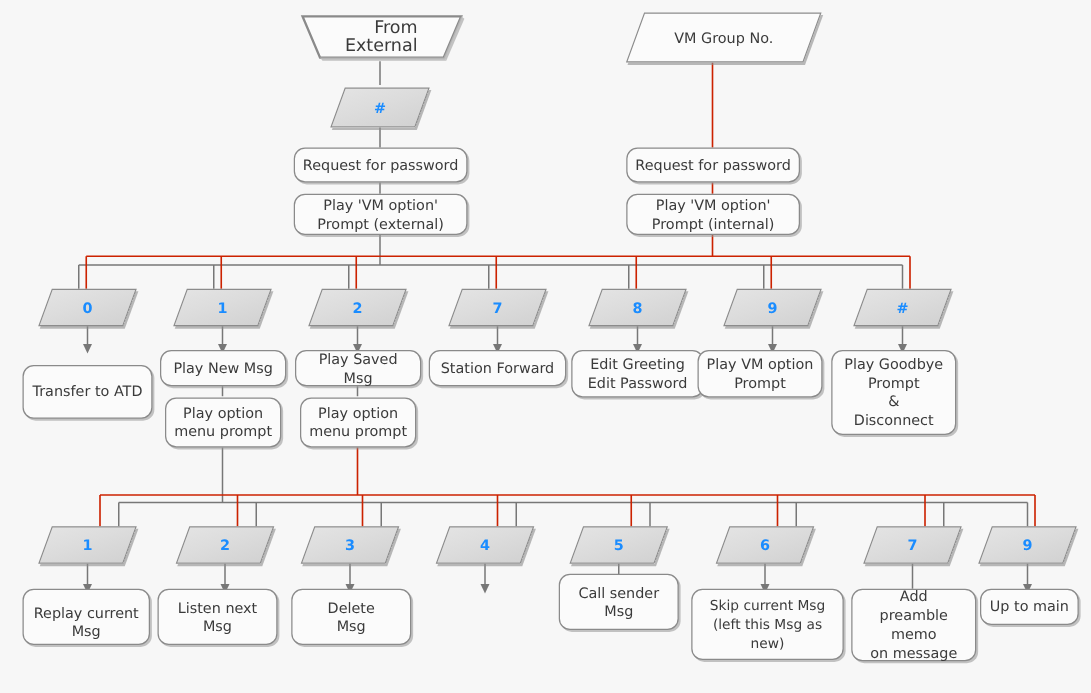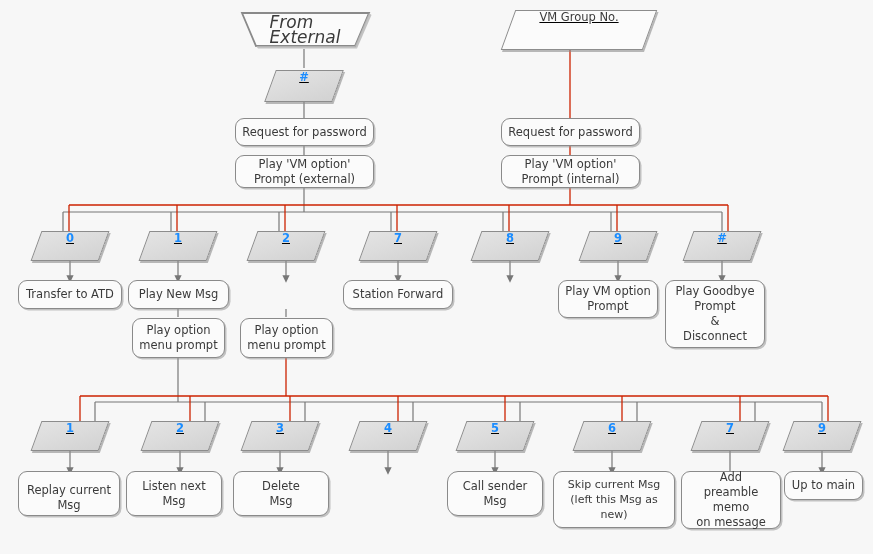--- a/index.html
+++ b/index.html
@@ -26,21 +26,21 @@
     text-align:center;
     color:#3a3a3a;
     font-size:11.5px;
     line-height:15px;
     padding:2px 6px;
     white-space:pre-line;
   }
 
   
   .para{
-    display:flex;align-items:flex-start;justify-content:center;text-decoration:underline;
+    display:flex;align-items:center;justify-content:center;
   }
   .para .skewbg{
     position:absolute;left:0;top:0;right:0;bottom:0;
     background:linear-gradient(160deg,#e3e3e3 0%,#dcdcdc 45%,#d2d2d2 100%);
     border:1.5px solid #8c8c8c;
     transform:skewX(-20deg);
     box-shadow:2px 2px 0 rgba(140,140,140,.6);
     box-sizing:border-box;
   }
   .para .lbl{
@@ -57,24 +57,23 @@
   .parawhite .lbl{color:#3a3a3a;font-weight:normal;font-size:11.5px;}
 
   
   .trap{position:absolute;}
   .trap .tshape{
     position:absolute;left:0;top:0;width:100%;height:100%;
   }
   .trap .tlbl{
     position:absolute;left:0;top:0;width:100%;height:100%;
     display:flex;align-items:center;justify-content:center;
-    text-align:left;color:#3a3a3a;font-size:17px;line-height:15px;
+    text-align:right;color:#3a3a3a;font-size:14px;line-height:15px;
     white-space:pre-line;
     z-index:2;
-    font-style:italic;
   }
 
   .small{font-size:11px;}
 </style>
 </head>
 <body>
 
 <div id="stage">
 
   <svg id="wires" viewBox="0 0 873 554" width="873" height="554">
@@ -226,28 +225,35 @@
   </div>
   <div class="node para" style="left:584px;top:231px;width:68px;height:30px;position:absolute;">
     <div class="skewbg"></div>
     <div class="lbl">9</div>
   </div>
   <div class="node para" style="left:688px;top:231px;width:68px;height:30px;position:absolute;">
     <div class="skewbg"></div>
     <div class="lbl">#</div>
   </div>
 
-  <div class="node rbox" style="left:18px;top:280px;width:104px;height:29px;">
+  <div class="node rbox" style="left:18px;top:292px;width:104px;height:43px;">
     <span>Transfer to ATD</span>
   </div>
   <div class="node rbox" style="left:128px;top:280px;width:101px;height:29px;">
     <span>Play New Msg</span>
   </div>
+  <div class="node rbox" style="left:236px;top:280px;width:101px;height:29px;">
+    <span>Play Saved Msg</span>
+  </div>
   <div class="node rbox" style="left:343px;top:280px;width:110px;height:29px;">
     <span>Station Forward</span>
+  </div>
+  <div class="node rbox" style="left:457px;top:280px;width:106px;height:38px;">
+    <span>Edit Greeting
+Edit Password</span>
   </div>
   <div class="node rbox" style="left:558px;top:280px;width:100px;height:38px;">
     <span>Play VM option
 Prompt</span>
   </div>
   <div class="node rbox" style="left:665px;top:280px;width:100px;height:68px;">
     <span>Play Goodbye
 Prompt
 &amp;
 Disconnect</span>
@@ -300,21 +306,21 @@
 Msg</span>
   </div>
   <div class="node rbox" style="left:126px;top:471px;width:96px;height:45px;">
     <span>Listen next
 Msg</span>
   </div>
   <div class="node rbox" style="left:233px;top:471px;width:96px;height:45px;align-items:center;">
     <span>Delete
 Msg</span>
   </div>
-  <div class="node rbox" style="left:447px;top:471px;width:96px;height:45px;border-radius:11px;">
+  <div class="node rbox" style="left:447px;top:459px;width:96px;height:45px;">
     <span>Call sender
 Msg</span>
   </div>
   <div class="node rbox small" style="left:553px;top:471px;width:122px;height:57px;">
     <span>Skip current Msg
 (left this Msg as new)</span>
   </div>
   <div class="node rbox" style="left:681px;top:471px;width:100px;height:58px;">
     <span>Add
 preamble memo

